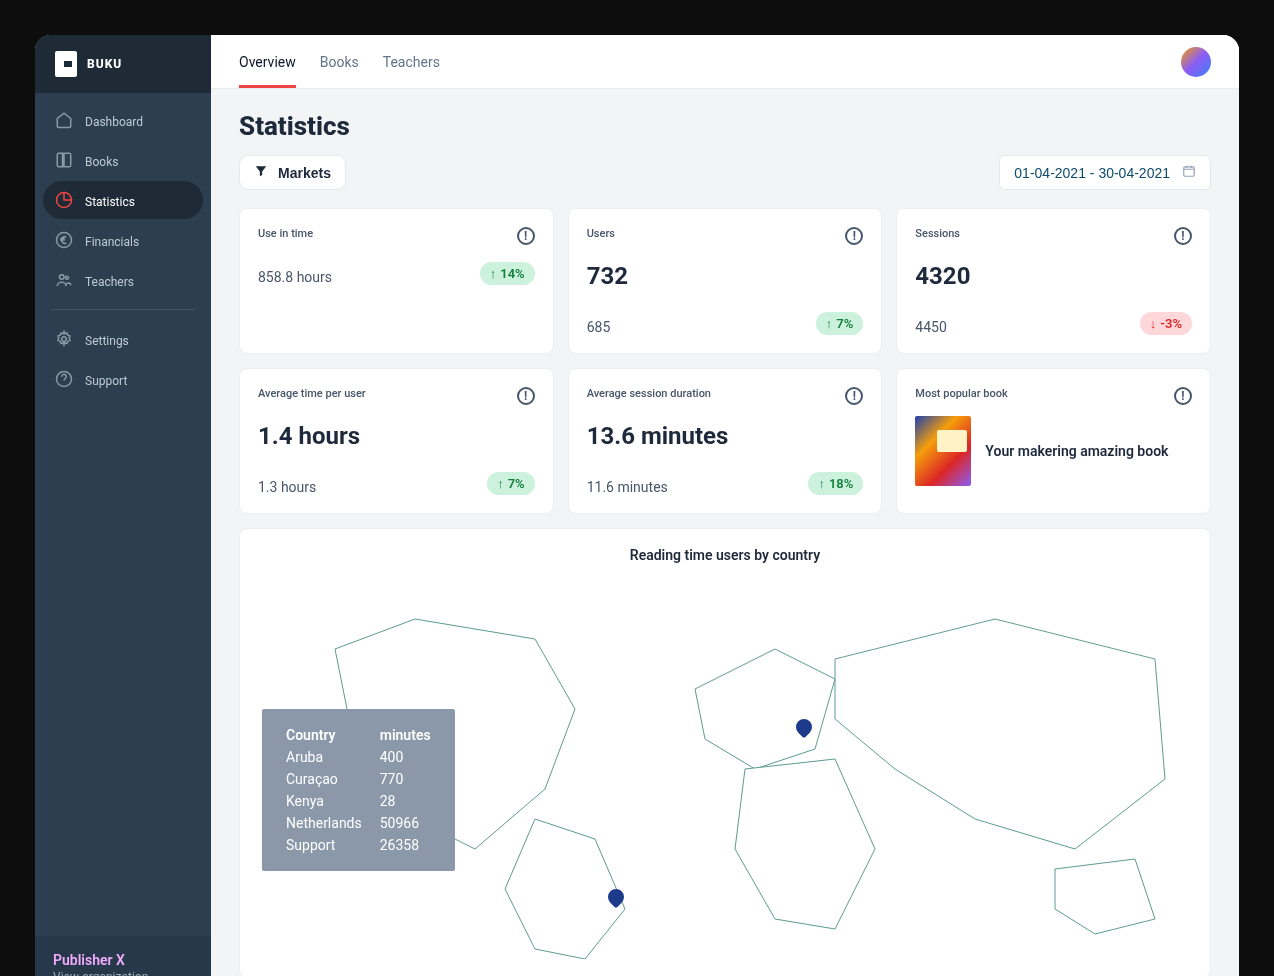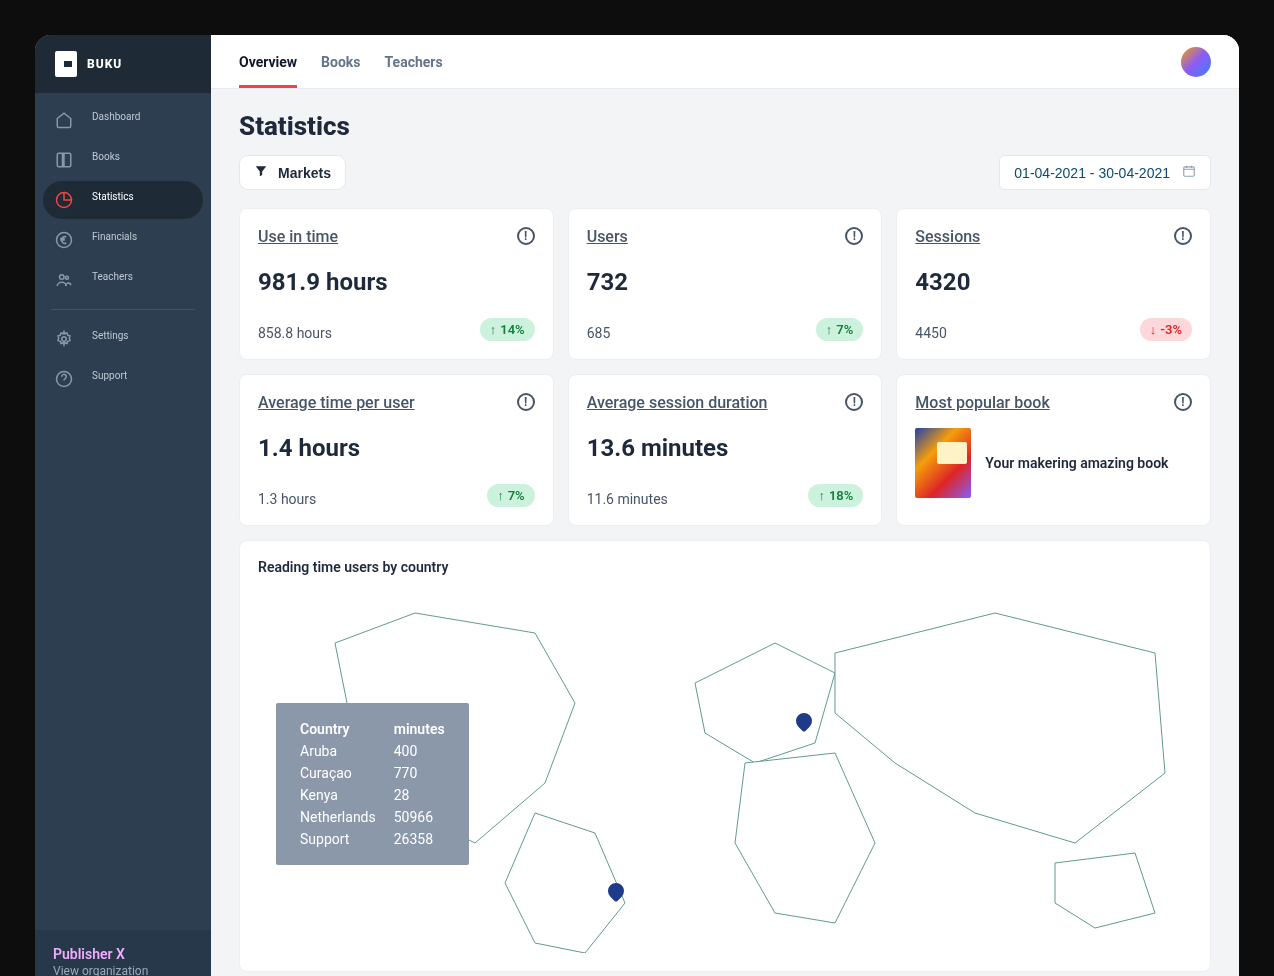--- a/index.html
+++ b/index.html
@@ -4,59 +4,59 @@
 <style>
 * { margin: 0; padding: 0; box-sizing: border-box; }
 body { font-family: -apple-system, BlinkMacSystemFont, 'Segoe UI', Roboto, sans-serif; background: #0d0d0d; padding: 35px; }
 .app-window { width: 100%; height: 100%; border-radius: 16px; overflow: hidden; display: flex; background: #f3f4f6; min-height: 876px; }
 .sidebar { width: 176px; background: #2c3e4f; color: #cbd5e1; display: flex; flex-direction: column; }
 .logo-area { background: #1e2a36; padding: 16px 20px; display: flex; align-items: center; gap: 10px; }
 .logo-mark { width: 22px; height: 26px; background: #fff; border-radius: 2px; position: relative; }
 .logo-mark::after { content: ""; position: absolute; right: 5px; top: 10px; width: 8px; height: 6px; background: #1e2a36; }
 .logo-text { color: #fff; font-weight: 800; font-size: 12px; letter-spacing: 1px; }
 .nav { padding: 8px; flex: 1; }
-.nav-item { display: flex; align-items: flex-start; gap: 19px; padding: 10px 12px; border-radius: 22px; cursor: pointer; font-size: 10px; color: #bfc9d4; margin-bottom: 2px; }
+.nav-item { display: flex; align-items: flex-end; gap: 12px; padding: 10px 12px; border-radius: 22px; cursor: pointer; font-size: 12px; color: #bfc9d4; margin-bottom: 2px; }
 .nav-item.active { background: #1e2a36; color: #fff; }
 .nav-item.active .icon svg { stroke: #ef4444; }
 .nav-item .icon { width: 18px; height: 18px; display: flex; align-items: center; justify-content: center; }
 .nav-item .icon svg { stroke: #8a98a6; }
 .nav-divider { border: none; border-top: 1px solid #445364; margin: 10px 8px; }
 .org-footer { background: #26384a; padding: 16px 18px; }
 .org-name { color: #f0abfc; font-size: 14px; font-weight: 600; }
 .org-link { color: #9ba9b7; font-size: 12px; margin-top: 2px; }
 .main { flex: 1; background: #f3f4f6; display: flex; flex-direction: column; }
 .topbar { background: #fff; display: flex; align-items: center; justify-content: space-between; padding: 0 28px; height: 54px; border-bottom: 1px solid #e8eaef; }
 .tabs { display: flex; gap: 24px; height: 100%; align-items: center; }
-.tab { font-size: 14px; color: #64748b; cursor: pointer; height: 100%; display: flex; align-items: center; border-bottom: 3px solid transparent; padding-top: 3px; font-weight: 700; }
+.tab { font-size: 14px; color: #64748b; cursor: pointer; height: 100%; display: flex; align-items: center; border-bottom: 3px solid transparent; padding-top: 3px; font-weight: 400; }
 .tab.active { color: #0f172a; border-bottom-color: #ef4444; }
 .avatar { width: 30px; height: 30px; border-radius: 50%; background: linear-gradient(135deg, #f59e0b, #8b5cf6, #3b82f6); }
 .content { padding: 22px 28px; }
 .page-title { font-size: 26px; font-weight: 800; color: #1e293b; margin-bottom: 14px; }
 .controls-row { display: flex; justify-content: space-between; align-items: center; margin-bottom: 18px; }
 .filter-btn { background: #fff; border: 1px solid #e2e8f0; border-radius: 9px; padding: 8px 14px; display: flex; align-items: center; gap: 10px; font-size: 14px; font-weight: 600; color: #1e293b; cursor: pointer; }
 .date-btn { background: #fff; border: 1px solid #e2e8f0; border-radius: 6px; padding: 8px 14px; display: flex; align-items: center; gap: 12px; font-size: 14px; color: #0c4a6e; cursor: pointer; }
 .cards-grid { display: grid; grid-template-columns: repeat(3, 1fr); gap: 14px; margin-bottom: 14px; }
 .card { background: #fff; border-radius: 8px; padding: 18px; border: 1px solid #eceef2; position: relative; }
-.card-title { font-size: 16px; color: #475569; font-weight: 500; text-decoration: underline; }
+.card-title { font-size: 11px; color: #475569; font-weight: 500; }
 .info-icon { position: absolute; right: 18px; top: 18px; width: 18px; height: 18px; border: 2px solid #475569; border-radius: 50%; display: flex; align-items: center; justify-content: center; font-size: 12px; font-weight: 700; color: #475569; cursor: pointer; }
 .card-value { font-size: 24px; font-weight: 700; color: #1e293b; margin-top: 22px; }
 .card-footer { display: flex; justify-content: space-between; align-items: flex-end; margin-top: 22px; }
 .card-prev { font-size: 14px; color: #475569; }
 .delta { font-size: 13px; font-weight: 600; padding: 4px 10px; border-radius: 14px; display: flex; align-items: center; gap: 4px; }
 .delta.up { background: #ccf2dd; color: #15803d; }
 .delta.down { background: #fdd7da; color: #dc2626; }
 .popular-row { display: flex; align-items: center; gap: 14px; margin-top: 16px; }
 .book-thumb { width: 56px; height: 70px; background: linear-gradient(135deg, #1e40af, #f59e0b, #dc2626, #8b5cf6); border-radius: 2px; position: relative; display: flex; align-items: center; justify-content: center; }
 .book-thumb::after { content: ""; position: absolute; right: 4px; top: 14px; width: 30px; height: 22px; background: #fef3c7; border-radius: 2px; }
 .book-title-text { font-size: 14px; font-weight: 600; color: #1e293b; }
 .map-card { background: #fff; border-radius: 8px; padding: 18px; border: 1px solid #eceef2; }
-.map-title { font-size: 14px; color: #1e293b; font-weight: 600; margin-bottom: 8px; }
+.map-title { font-size: 14px; color: #1e293b; font-weight: 600; margin-bottom: 26px; text-align: center; }
 .map-container { position: relative; height: 370px; overflow: hidden; }
 .map-svg { width: 100%; height: 100%; }
-.map-table { position: absolute; left: 18px; top: 120px; background: #8a98a9; color: #fff; padding: 14px; border-radius: 2px; font-size: 14px; }
+.map-table { position: absolute; left: 4px; top: 120px; background: #8a98a9; color: #fff; padding: 14px; border-radius: 2px; font-size: 14px; }
 .map-table th { text-align: left; font-weight: 600; padding: 2px 8px; }
 .map-table td { padding: 2px 8px; }
 .map-marker { position: absolute; width: 16px; height: 16px; background: #1e3a8a; border-radius: 50% 50% 50% 2px; transform: rotate(-45deg); }
 .m1 { left: 538px; top: 130px; }
 .m2 { left: 350px; top: 300px; }
 </style>
 </head>
 <body>
 
 <div class="app-window">
@@ -168,21 +168,20 @@
                 <rect x="3" y="5" width="18" height="16" rx="2"></rect>
                 <path d="M3 9h18M8 3v4M16 3v4"></path>
               </svg></span>
         </button>
       </div>
 
       <div class="cards-grid">
         <div class="card">
           <div class="card-title">Use in time</div>
           <div class="info-icon">!</div>
-          <div class="card-value">981.9 hours</div>
           <div class="card-footer">
             <div class="card-prev">858.8 hours</div>
             <div class="delta up">
                 <span>↑</span>
                 <span>14%</span>
               </div>
           </div>
         </div>
 
         <div class="card">

